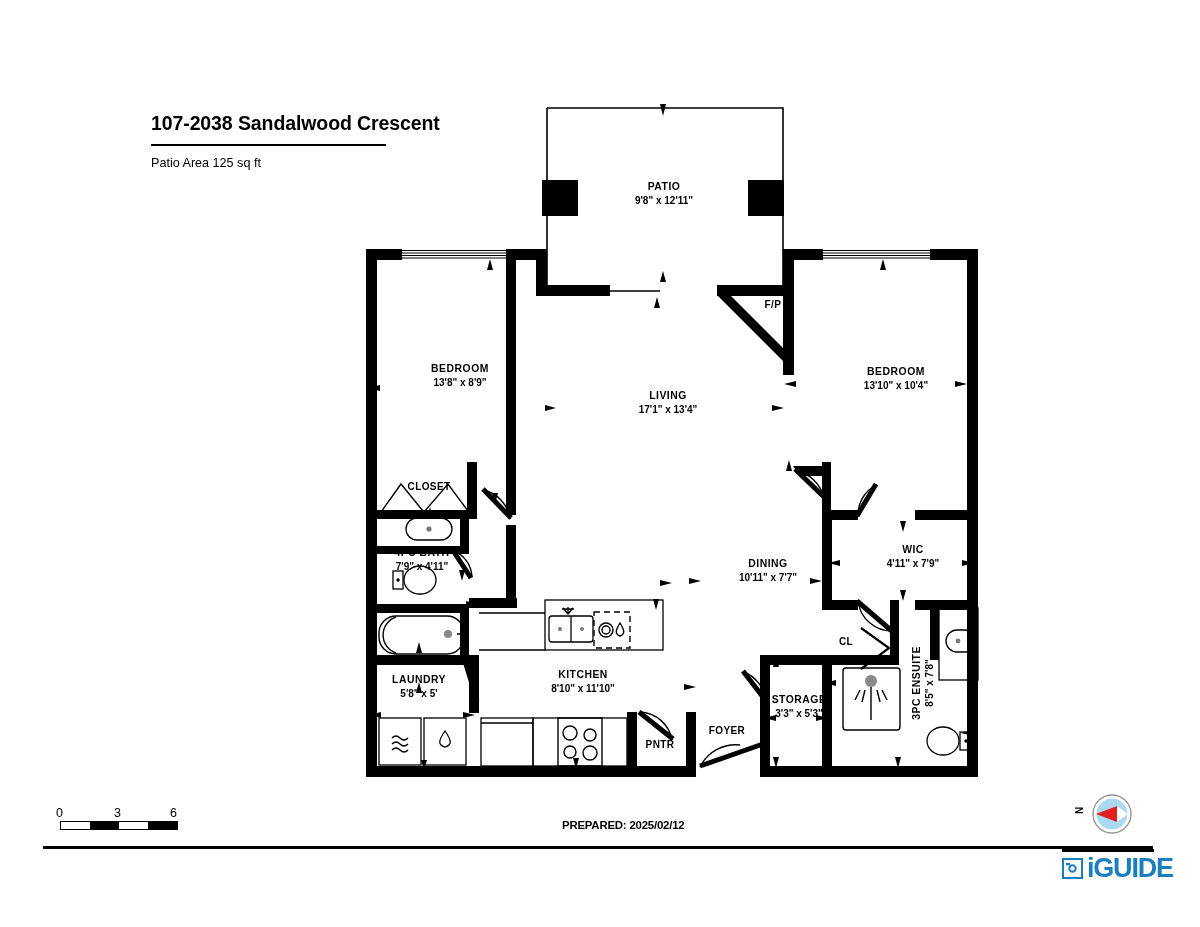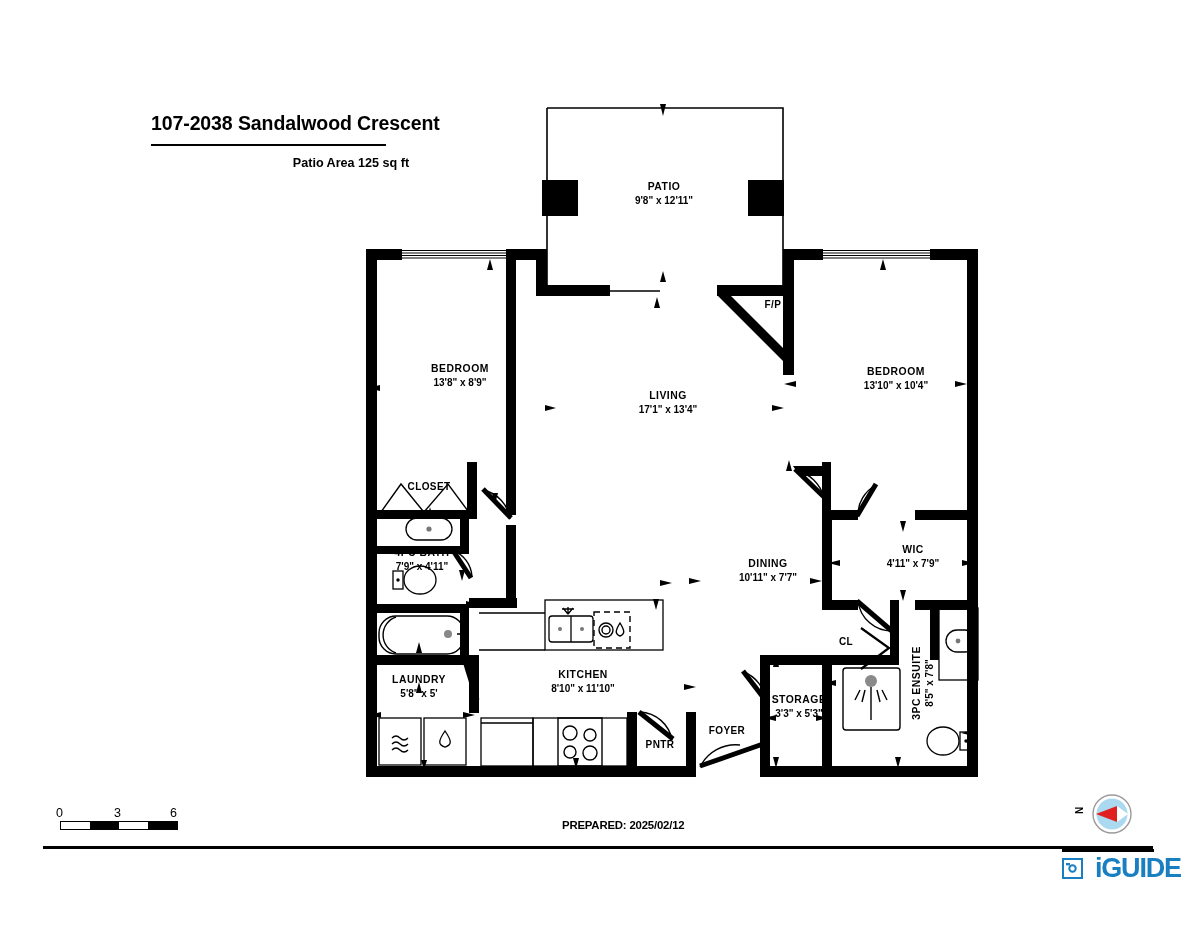--- a/index.html
+++ b/index.html
@@ -6,21 +6,21 @@
   html,body{margin:0;padding:0;background:#ffffff;}
   body{width:1200px;height:927px;position:relative;overflow:hidden;
        font-family:"Liberation Sans",sans-serif;color:#000;}
   #sheet{position:absolute;inset:0;width:1200px;height:796px;}
 
   
   #titleblock{position:absolute;left:151px;top:112px;width:400px;}
   .addr{font-size:19.5px;font-weight:bold;line-height:1.23;letter-spacing:-0.1px;}
   .arealine{font-size:12.8px;font-weight:bold;margin-top:23px;}
   .rule{width:235px;height:1.6px;background:#000;margin-top:8px;}
-  .patioline{font-size:12.6px;margin-top:10px;font-weight:bold;text-align:center;}
+  .patioline{font-size:12.6px;margin-top:10px;font-weight:normal;}
 
   
   #prepared{position:absolute;left:538px;top:819px;font-size:11.4px;font-weight:bold;
             letter-spacing:-0.2px;padding-left:24px;}
   #footrule{position:absolute;left:43px;top:846px;width:1110px;height:3px;background:#000;}
   #disclaimer{position:absolute;left:46px;top:862px;font-size:11.4px;letter-spacing:-0.15px;}
 
   
   #scalebar{position:absolute;left:60px;top:806px;}
   .scale-nums{position:relative;height:15px;width:125px;}
@@ -31,21 +31,21 @@
   .seg.dark{background:#000;}
   .seg.light{background:#fff;}
   #scale-unit{position:absolute;left:171px;top:821px;font-size:10px;}
 
   
   #compass{position:absolute;left:1076px;top:793px;width:58px;height:42px;}
   #compass .nlab{position:absolute;left:0px;top:12px;font-size:10px;font-weight:bold;
                  transform:rotate(-90deg);transform-origin:center;}
 
   
-  #logo{position:absolute;left:1062px;top:855px;display:flex;align-items:center;gap:12px;}
+  #logo{position:absolute;left:1062px;top:855px;display:flex;align-items:center;gap:4px;}
   #logo .mark{width:21px;height:21px;border:2.6px solid #1a7fc1;box-sizing:border-box;
               display:flex;align-items:center;justify-content:center;}
   #logo .wordmark{font-size:27px;font-weight:bold;color:#1a7fc1;letter-spacing:-1.2px;
                   line-height:1;}
   #logo-rule{position:absolute;left:1062px;top:849px;width:92px;height:3px;background:#000;}
 
   
   #plan{position:absolute;left:0;top:0;width:1200px;height:927px;}
   .rmname{font-family:"Liberation Sans",sans-serif;font-size:10.4px;font-weight:bold;
           text-anchor:middle;fill:#000;letter-spacing:0.5px;}

